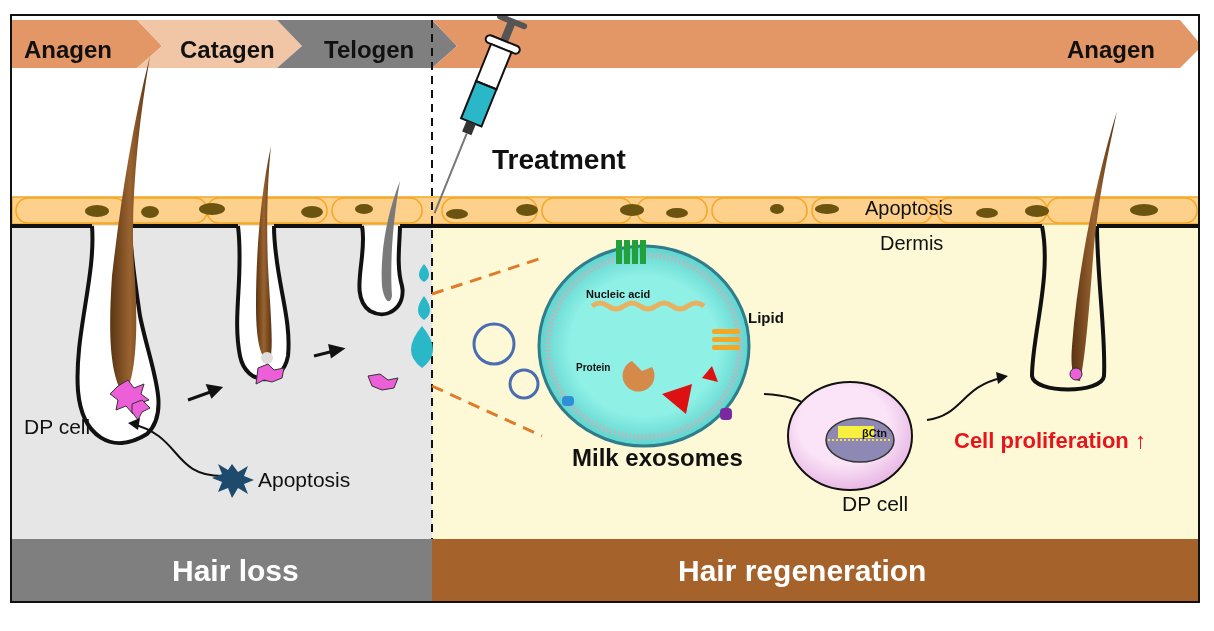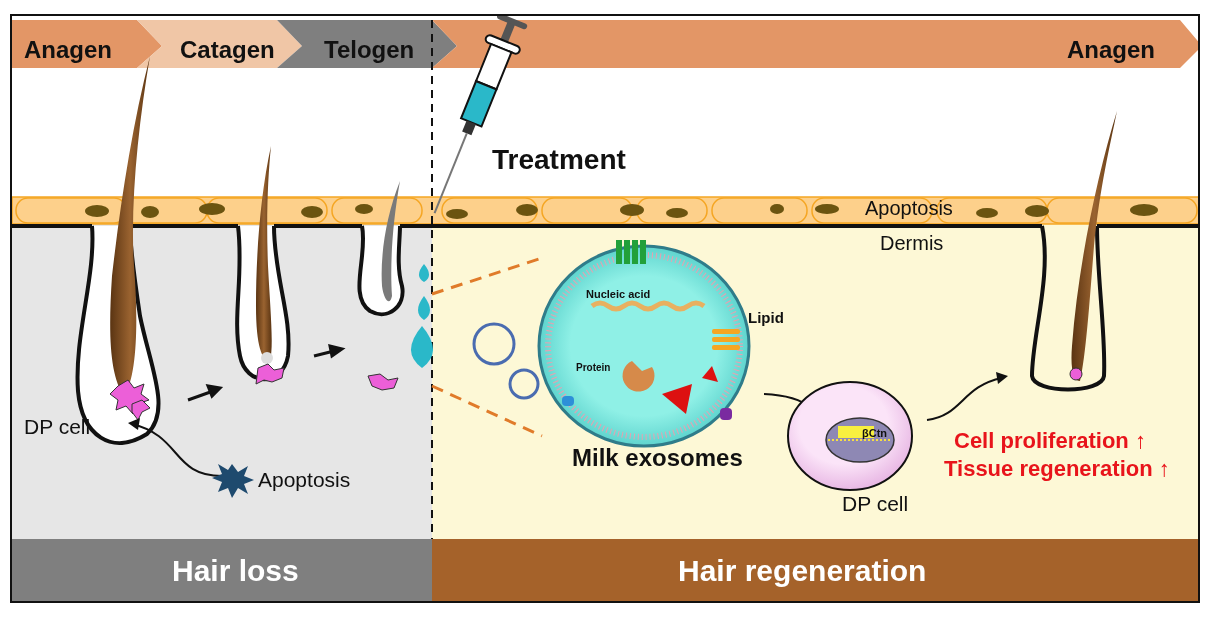--- a/index.html
+++ b/index.html
@@ -201,17 +201,16 @@
   <span class="lbl" style="left:868px; top:216px; font-size:20px;">Dermis</span>
   <span class="lbl" style="left:12px; top:399px; font-size:21px;">DP cell</span>
   <span class="lbl" style="left:246px; top:452px; font-size:21px;">Apoptosis</span>
   <span class="lbl" style="left:574px; top:272px; font-weight:bold; font-size:11px;">Nucleic acid</span>
   <span class="lbl" style="left:736px; top:293px; font-weight:bold; font-size:15px;">Lipid</span>
   <span class="lbl" style="left:564px; top:346px; font-weight:bold; font-size:10px;">Protein</span>
   <span class="lbl" style="left:560px; top:428px; font-weight:bold; font-size:24px;">Milk exosomes</span>
   <span class="lbl" style="left:830px; top:411px; font-weight:bold; font-size:11px;padding-left:20px;">βCtn</span>
   <span class="lbl" style="left:830px; top:476px; font-size:21px;">DP cell</span>
   <span class="lbl red" style="left:942px; top:412px;">Cell proliferation ↑</span>
-  <span class="lbl red" style="left:932px; top:440px;">Tissue regeneration ↑</span>
 
   <span class="lbl bottom-lbl" style="left:160px;">Hair loss</span>
   <span class="lbl bottom-lbl" style="left:666px;">Hair regeneration</span>
 </div>
 
 </body></html>

